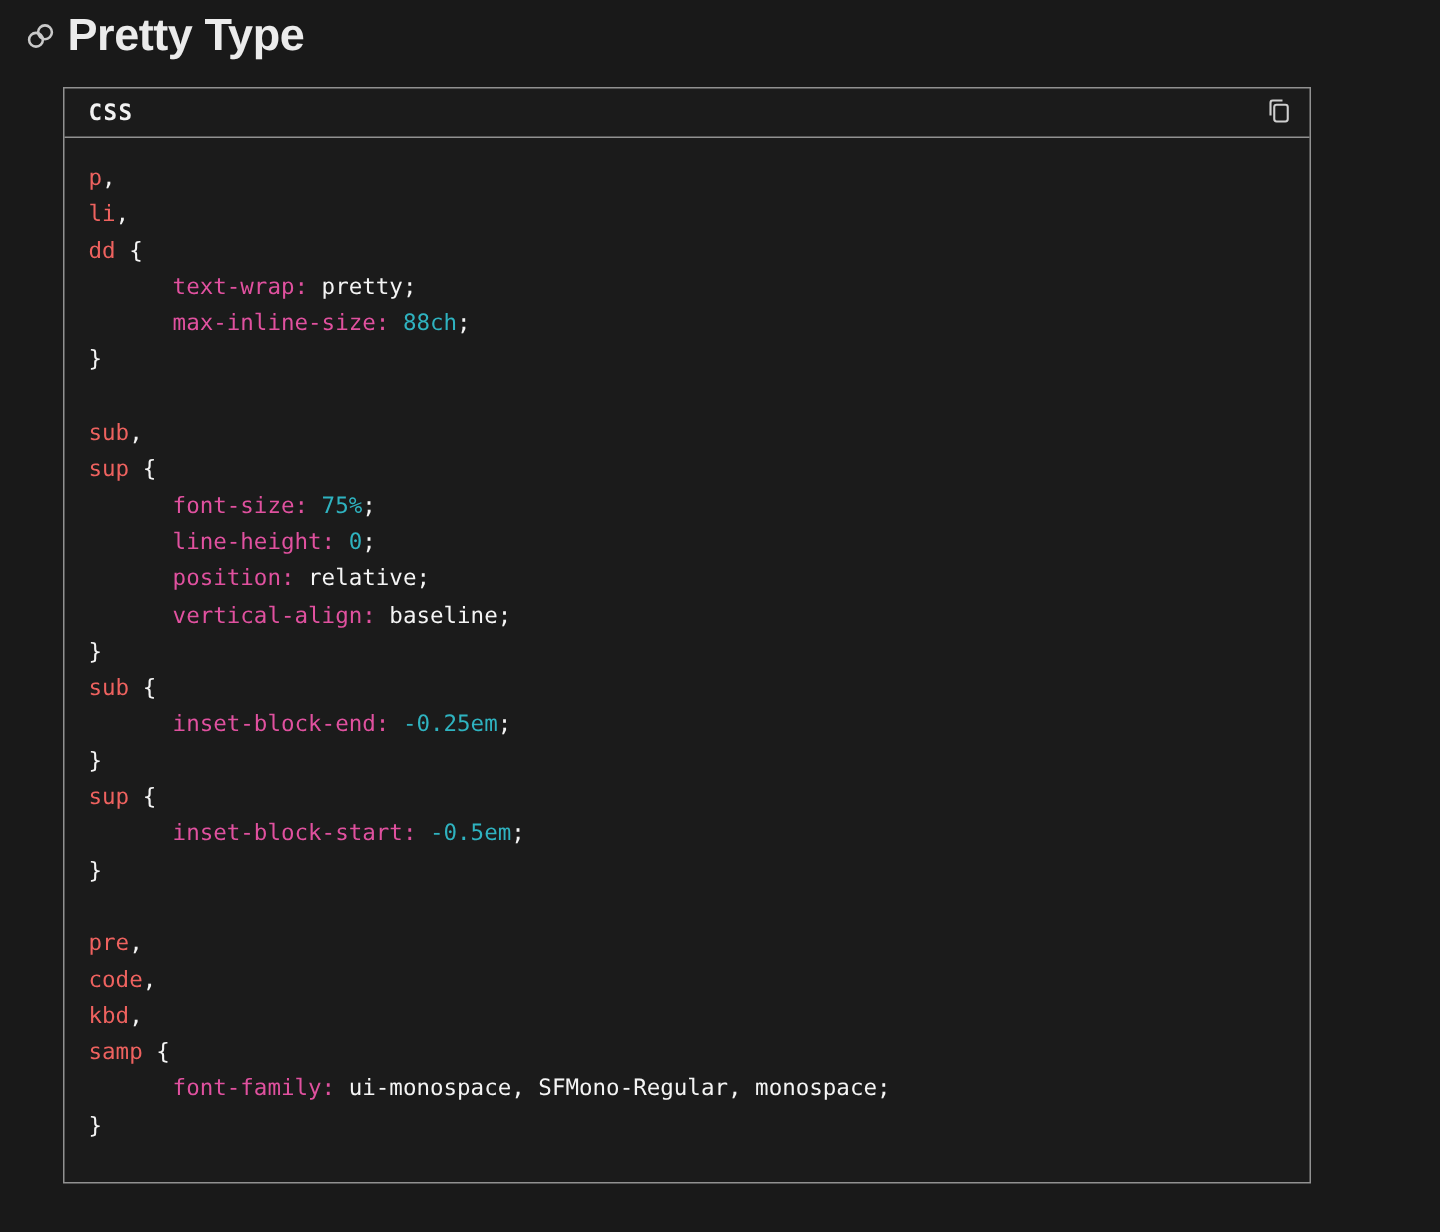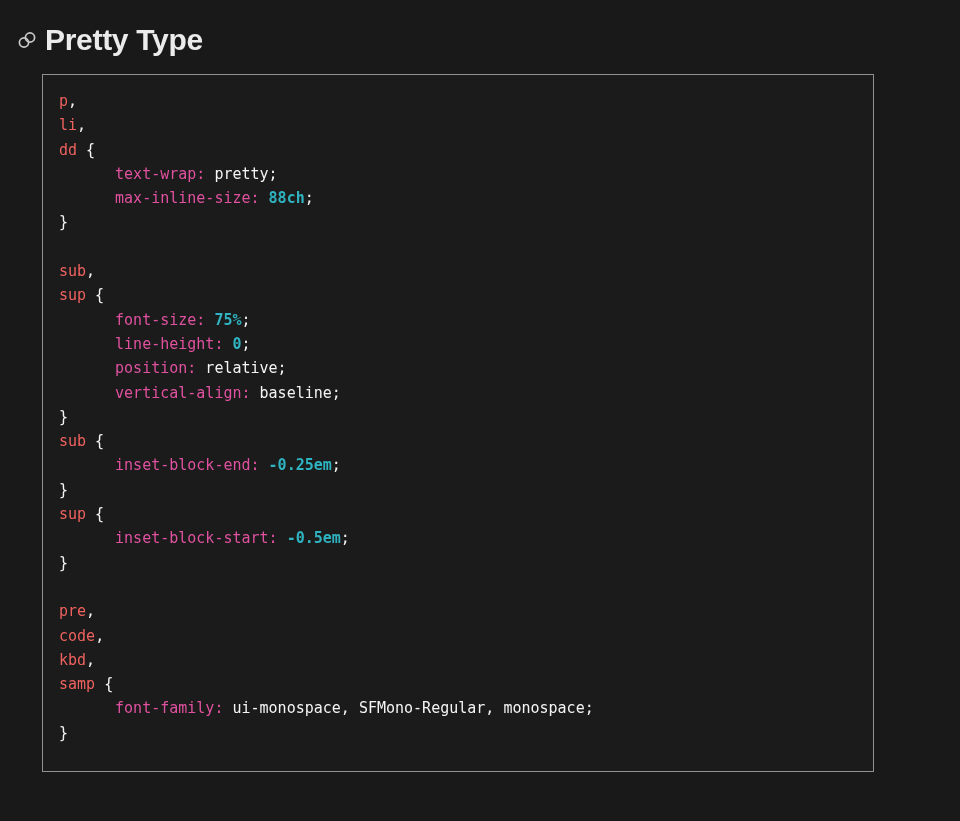--- a/index.html
+++ b/index.html
@@ -16,21 +16,21 @@
   }
   *{box-sizing:border-box;margin:0;padding:0;}
   html,body{width:960px;height:821px;}
   body{
     background:var(--bg);
     font-family:"Liberation Sans", sans-serif;
     overflow:hidden;
   }
   .page{
     width:908px;height:821px;
-    padding-top:22px;
+    padding-top:6px;
   }
   .page-title{
     display:flex;
     align-items:center;
     gap:7px;
     margin-left:16px;
     height:36px;
   }
   .page-title .link-icon{
     width:22px;height:22px;
@@ -80,35 +80,46 @@
     padding:14px 16px 26px 16px;
     font-family:"DejaVu Sans Mono", monospace;
     font-size:15px;
     line-height:24.3px;
     white-space:pre;
     color:var(--pln);
   }
   .code-area .line{min-height:24.3px;}
   .tok-s{color:var(--sel);}
   .tok-p{color:var(--prop);margin-left:38px;}
-  .tok-n{color:var(--num);font-weight:bold;}
+  .tok-n{color:var(--num);}
   .tok-w{color:var(--pln);}
 </style>
 </head>
 <body>
 
 <div class="page">
 
   <div class="page-title">
     <span class="link-icon">
       <svg width="22" height="22" viewBox="0 0 22 22" fill="none">
         <circle cx="8" cy="13.5" r="4.6" stroke="#c9c9c9" stroke-width="1.7"></circle>
         <circle cx="14" cy="8.5" r="4.6" stroke="#c9c9c9" stroke-width="1.7"></circle>
       </svg>
     </span>
     <h1>Pretty Type</h1>
   </div>
 
   <figure class="code-panel">
+    <figcaption class="code-panel-header">
+      <span class="lang-label">CSS</span>
+      <button class="copy-button" type="button">
+        <span>
+          <svg width="20" height="20" viewBox="0 0 20 20" fill="none">
+            <path d="M5 13 V4.6 A1.6 1.6 0 0 1 6.6 3 H13" stroke="#cfcfcf" stroke-width="1.4"></path>
+            <rect x="7.5" y="5.8" width="9" height="11.2" rx="1.6" stroke="#cfcfcf" stroke-width="1.4"></rect>
+          </svg>
+        </span>
+      </button>
+    </figcaption>
     <pre class="code-area"><div class="line"><span class="tok-s">p</span><span class="tok-w">,</span></div><div class="line"><span class="tok-s">li</span><span class="tok-w">,</span></div><div class="line"><span class="tok-s">dd</span><span class="tok-w"> {</span></div><div class="line"><span class="tok-w">  </span><span class="tok-p">text-wrap:</span><span class="tok-w"> pretty;</span></div><div class="line"><span class="tok-w">  </span><span class="tok-p">max-inline-size:</span><span class="tok-w"> </span><span class="tok-n">88ch</span><span class="tok-w">;</span></div><div class="line"><span class="tok-w">}</span></div><div class="line"> </div><div class="line"><span class="tok-s">sub</span><span class="tok-w">,</span></div><div class="line"><span class="tok-s">sup</span><span class="tok-w"> {</span></div><div class="line"><span class="tok-w">  </span><span class="tok-p">font-size:</span><span class="tok-w"> </span><span class="tok-n">75%</span><span class="tok-w">;</span></div><div class="line"><span class="tok-w">  </span><span class="tok-p">line-height:</span><span class="tok-w"> </span><span class="tok-n">0</span><span class="tok-w">;</span></div><div class="line"><span class="tok-w">  </span><span class="tok-p">position:</span><span class="tok-w"> relative;</span></div><div class="line"><span class="tok-w">  </span><span class="tok-p">vertical-align:</span><span class="tok-w"> baseline;</span></div><div class="line"><span class="tok-w">}</span></div><div class="line"><span class="tok-s">sub</span><span class="tok-w"> {</span></div><div class="line"><span class="tok-w">  </span><span class="tok-p">inset-block-end:</span><span class="tok-w"> </span><span class="tok-n">-0.25em</span><span class="tok-w">;</span></div><div class="line"><span class="tok-w">}</span></div><div class="line"><span class="tok-s">sup</span><span class="tok-w"> {</span></div><div class="line"><span class="tok-w">  </span><span class="tok-p">inset-block-start:</span><span class="tok-w"> </span><span class="tok-n">-0.5em</span><span class="tok-w">;</span></div><div class="line"><span class="tok-w">}</span></div><div class="line"> </div><div class="line"><span class="tok-s">pre</span><span class="tok-w">,</span></div><div class="line"><span class="tok-s">code</span><span class="tok-w">,</span></div><div class="line"><span class="tok-s">kbd</span><span class="tok-w">,</span></div><div class="line"><span class="tok-s">samp</span><span class="tok-w"> {</span></div><div class="line"><span class="tok-w">  </span><span class="tok-p">font-family:</span><span class="tok-w"> ui-monospace, SFMono-Regular, monospace;</span></div><div class="line"><span class="tok-w">}</span></div></pre>
   </figure>
 
 </div>
 
 </body></html>

